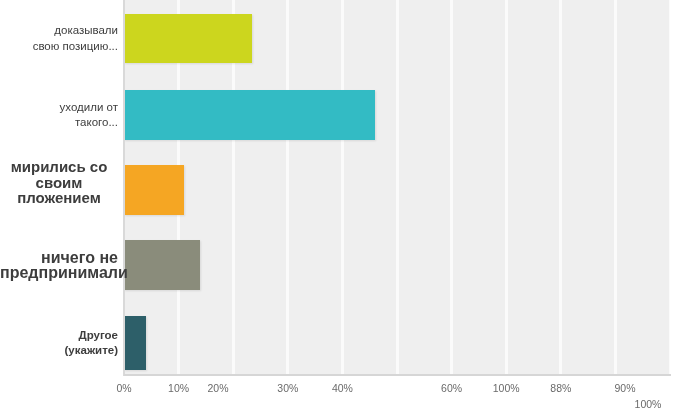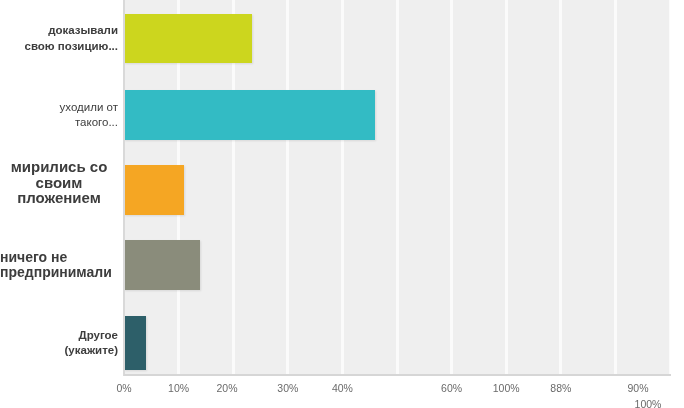--- a/index.html
+++ b/index.html
@@ -101,39 +101,39 @@
         <div class="bar bar-shadow" title="11%" style="top: 165px; height: 50px; width: 60.06px; background: rgb(245, 166, 35);"></div>
         <div class="bar bar-shadow" title="14%" style="top: 240px; height: 50px; width: 76.44px; background: rgb(138, 140, 123);"></div>
         <div class="bar bar-shadow" title="4%" style="top: 316px; height: 54px; width: 21.84px; background: rgb(45, 95, 105);"></div>
       </div>
   </div>
 
   <div id="axis-left-tick"></div>
   <div id="axis-baseline"></div>
 
   <div id="cat-labels">
-      <div style="position: absolute; left: 0px; width: 118px; text-align: right; color: rgb(61, 61, 61); font-size: 11.5px; font-weight: bold; line-height: 15.5px; white-space: pre-line; top: 23px;">доказывали
+      <div style="position: absolute; left: 0px; width: 118px; text-align: right; color: rgb(61, 61, 61); font-size: 11.5px; font-weight: normal; line-height: 15.5px; white-space: pre-line; top: 23px;">доказывали
 свою позицию...</div>
       <div style="position: absolute; left: 0px; width: 118px; text-align: right; color: rgb(61, 61, 61); font-size: 11.5px; font-weight: normal; line-height: 15.5px; white-space: pre-line; top: 99.5px;">уходили от
 такого...</div>
       <div style="position: absolute; left: 0px; width: 118px; text-align: center; color: rgb(61, 61, 61); font-size: 15px; font-weight: bold; line-height: 15.5px; white-space: pre-line; top: 159px;">мирились со
 своим
 пложением</div>
-      <div style="position: absolute; left: 0px; width: 118px; color: rgb(61, 61, 61); font-size: 14px; font-weight: bold; line-height: 15.5px; white-space: pre-line; top: 249.5px;">ничего не
+      <div style="position: absolute; left: 0px; width: 118px; text-align: right; color: rgb(61, 61, 61); font-size: 16px; font-weight: bold; line-height: 15.5px; white-space: pre-line; top: 249.5px;">ничего не
 предпринимали</div>
       <div style="position: absolute; left: 0px; width: 118px; text-align: right; color: rgb(61, 61, 61); font-size: 11.5px; font-weight: bold; line-height: 15.5px; white-space: pre-line; top: 327.5px;">Другое
 (укажите)</div>
     </div>
   <div id="tick-labels">
       <div class="tick-label" style="left: 124px;">0%</div>
       <div class="tick-label" style="left: 178.6px;">10%</div>
-      <div class="tick-label" style="left: 227px; text-align: right;">20%</div>
+      <div class="tick-label" style="left: 218px; text-align: right;">20%</div>
       <div class="tick-label" style="left: 287.8px;">30%</div>
       <div class="tick-label" style="left: 342.4px;">40%</div>
       <div class="tick-label" style="left: 397px; margin-top: 24px;">50%</div>
       <div class="tick-label" style="left: 451.6px;">60%</div>
       <div class="tick-label" style="left: 506.2px;">100%</div>
       <div class="tick-label" style="left: 560.8px;">88%</div>
-      <div class="tick-label" style="left: 638px;">90%</div>
+      <div class="tick-label" style="left: 625px;">90%</div>
       <div class="tick-label" style="left: 648px; margin-top: 16px;">100%</div>
     </div>
 
 </div>
 
 </body></html>

